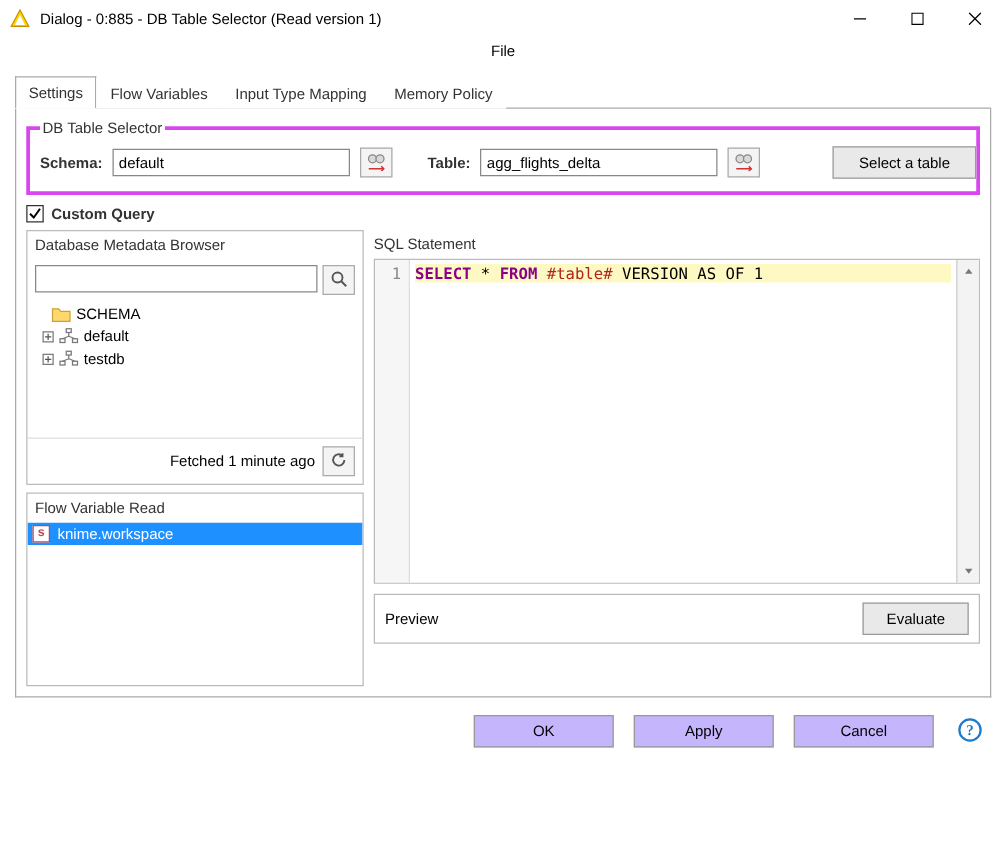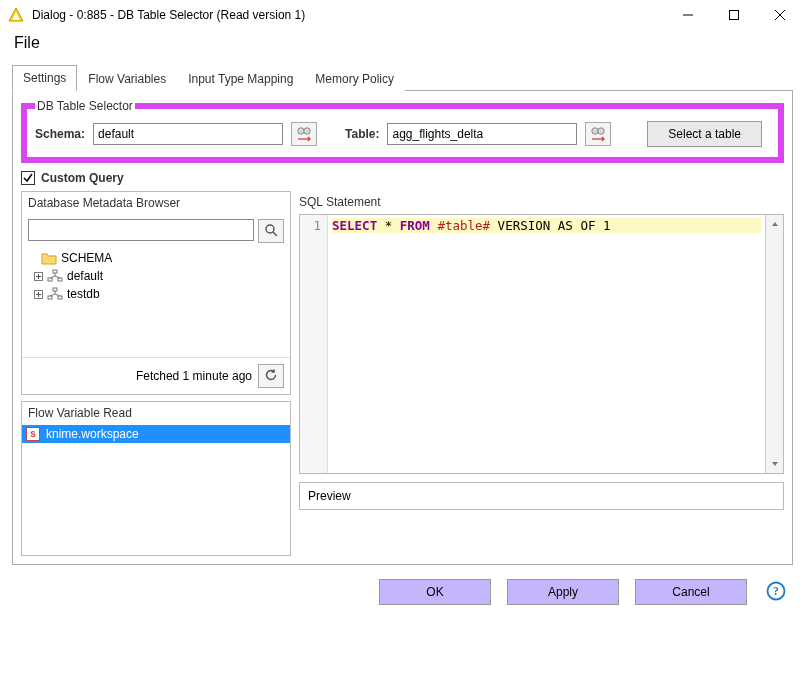--- a/index.html
+++ b/index.html
@@ -14,21 +14,21 @@
     overflow: hidden;
   }
   .titlebar {
     display: flex; align-items: center; height: 30px;
     padding: 0 2px 0 8px;
   }
   .titlebar .app-icon { width: 16px; height: 16px; margin-right: 8px; }
   .titlebar .title { flex: 1; font-size: 12px; }
   .winbtn { width: 46px; height: 30px; display: flex; align-items: center; justify-content: center; }
   .winbtn svg { stroke: #000; }
-  .menubar { padding: 2px 8px 4px 8px; font-size: 16px; }
+  .menubar { padding: 2px 8px 4px 8px; font-size: 12px; text-align: center; }
   .menu-item { padding: 2px 6px; display: inline-block; }
   .content { padding: 6px 12px 0 12px; }
   .tabs { display: flex; align-items: flex-end; border-bottom: 1px solid #aaa; position: relative; }
   .tab {
     padding: 5px 10px;
     border: 1px solid transparent;
     border-bottom: none;
     font-size: 12px;
     color: #333;
     position: relative;
@@ -39,23 +39,23 @@
     border-color: #aaa;
     border-bottom: 1px solid #fff;
     background: #fff;
   }
   .tabpanel {
     border: 1px solid #aaa;
     border-top: none;
     padding: 8px;
   }
   fieldset.plain {
-    border: 6px solid #d946ef;
+    border: 3px solid #d946ef;
     margin: 0 0 8px 0;
-    padding: 8px 16px 10px 8px;
+    padding: 8px 0 10px 8px;
   }
   fieldset.plain > legend { font-size: 12px; padding: 0 2px; color: #333; }
   .row { display: flex; align-items: center; gap: 8px; }
   .label { font-size: 12px; color: #333; font-weight: bold; }
   input[type="text"].txt {
     border: 1px solid #888;
     height: 22px;
     padding: 2px 4px;
     font-size: 12px;
     font-family: inherit;
@@ -358,20 +358,21 @@
                   <svg width="8" height="8">
                     <path d="M1 2 L7 2 L4 6 Z" fill="#777"></path>
                   </svg>
                 </div>
             </div>
           </div>
         </div>
 
         <div class="preview-bar">
           <span>Preview</span>
+          <button class="big-btn" style="padding:4px 18px">Evaluate</button>
         </div>
       </div>
     </div>
   </div>
 </div>
 
 <div class="bottom-buttons">
   <button class="std-btn">OK</button>
   <button class="std-btn">Apply</button>
   <button class="std-btn">Cancel</button>

